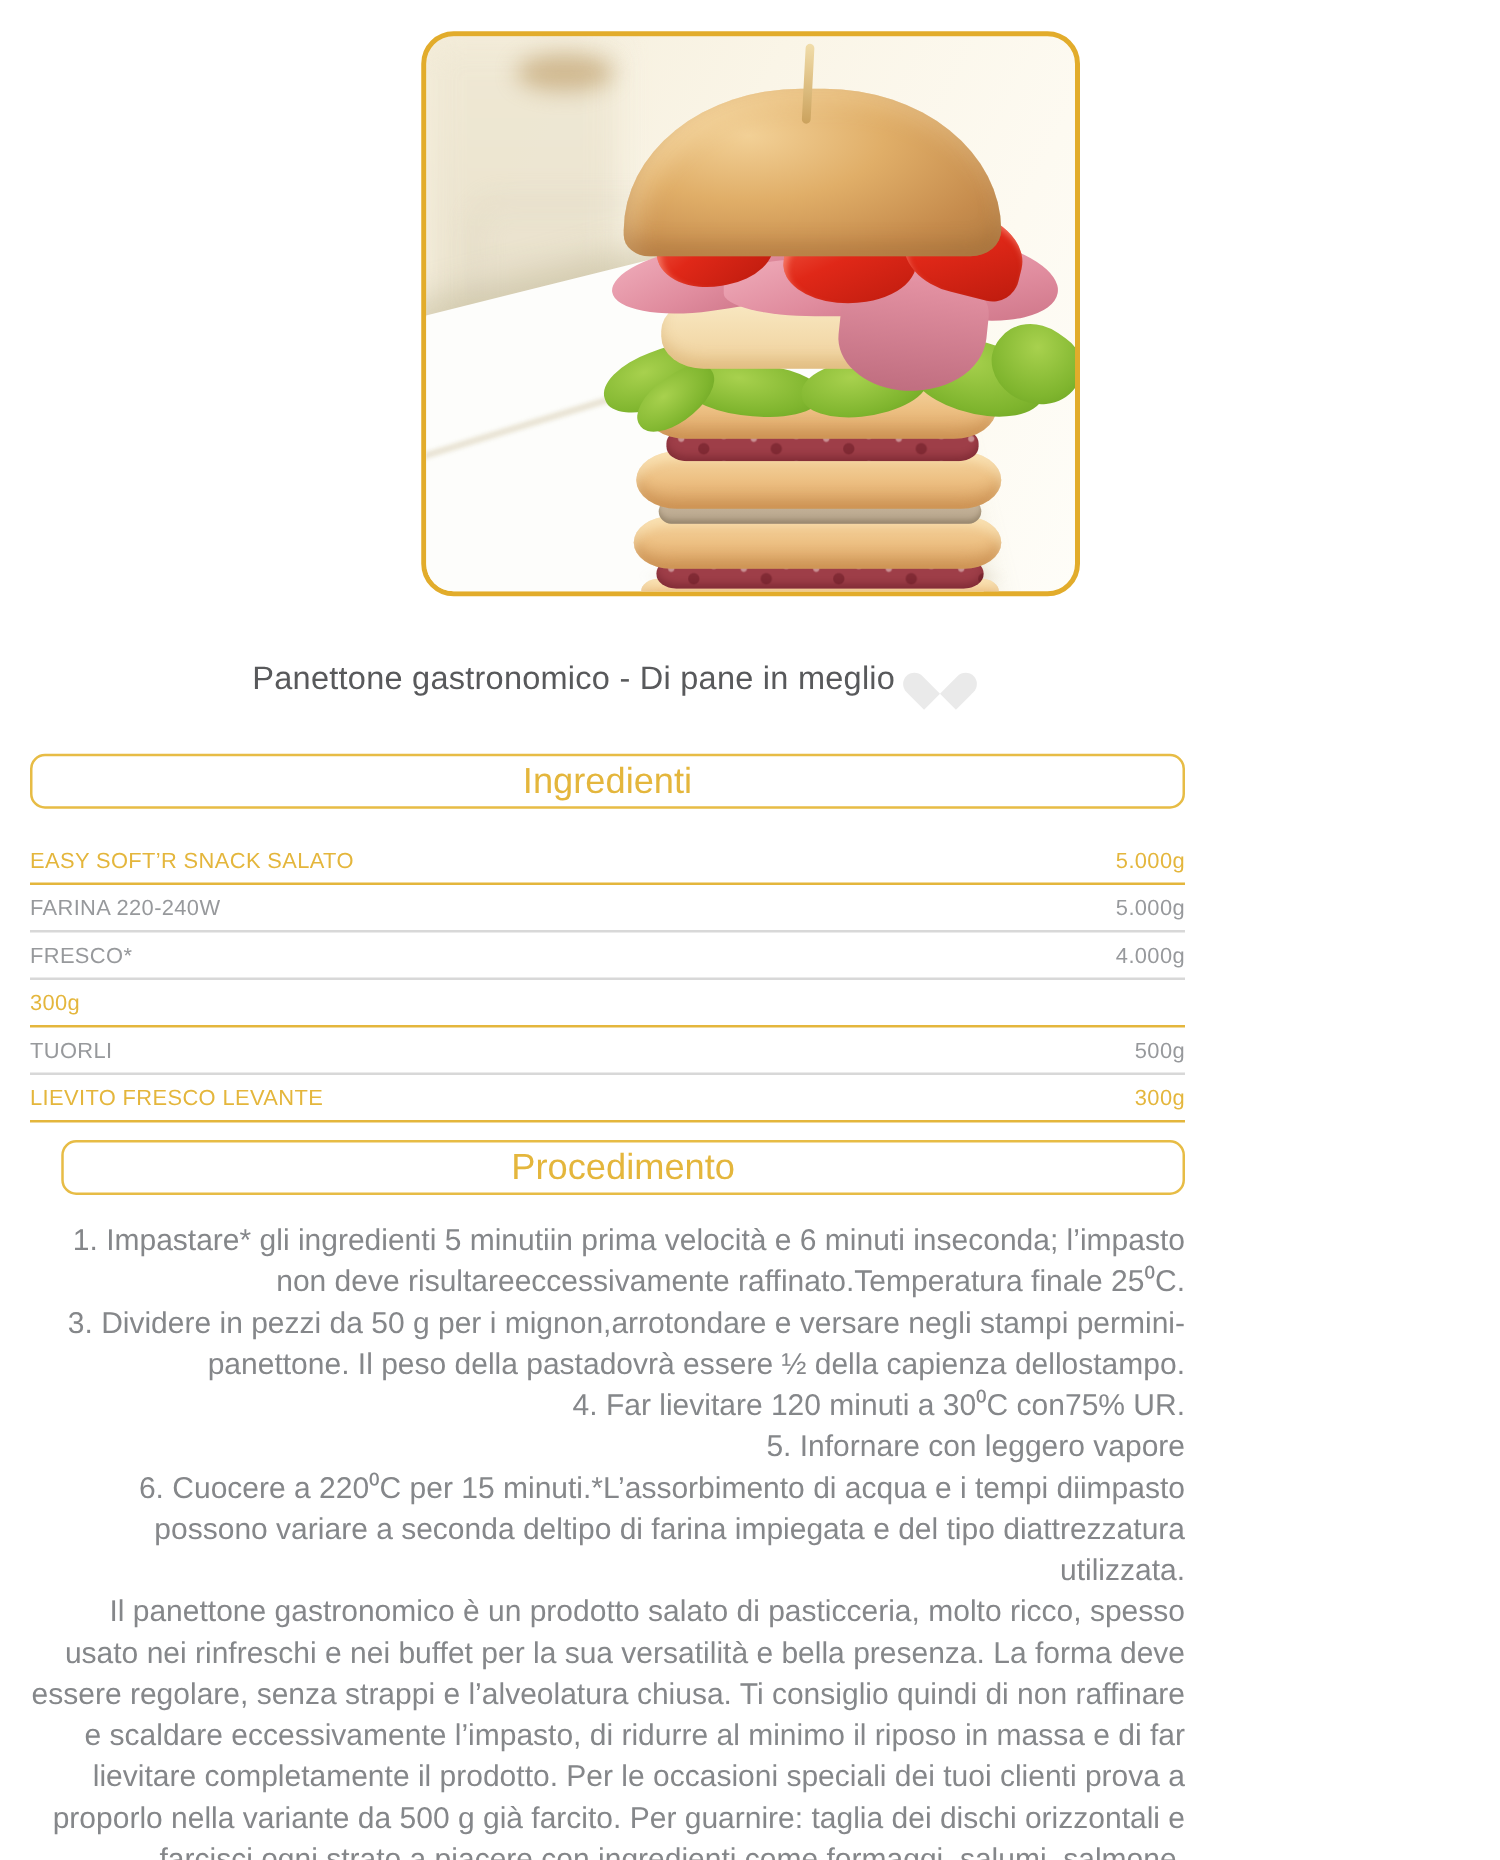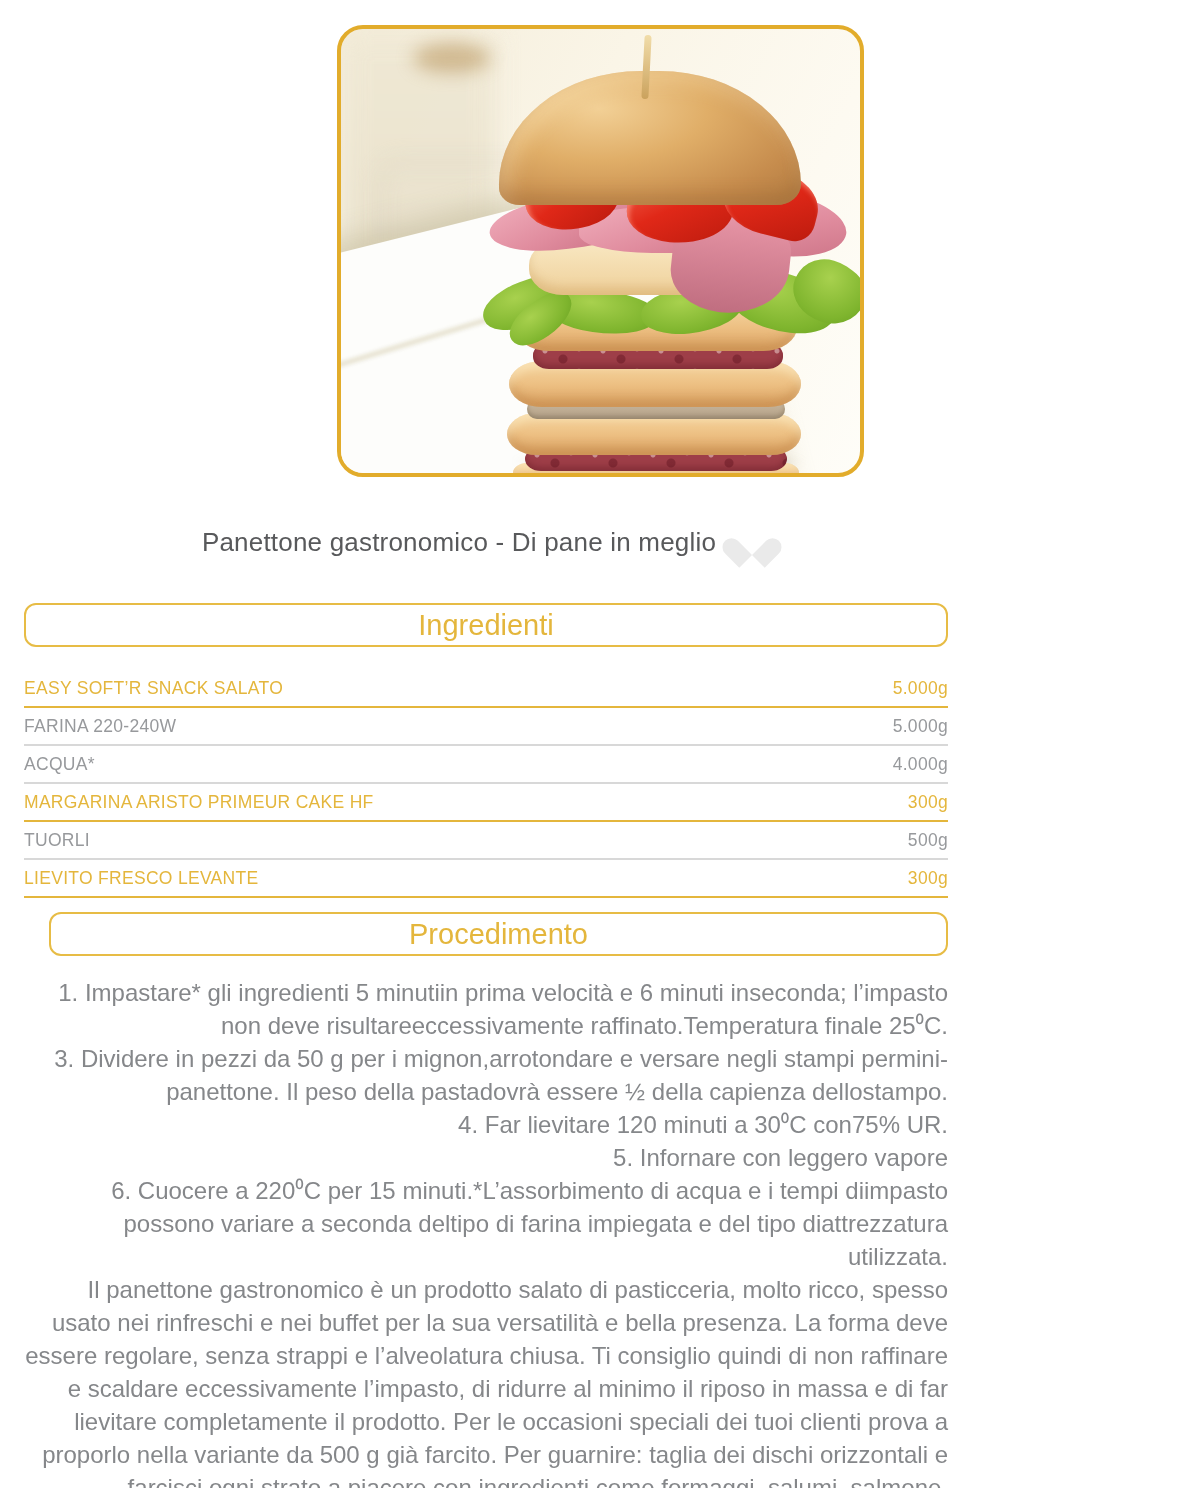--- a/index.html
+++ b/index.html
@@ -164,26 +164,25 @@
       <span class="ing-name">EASY SOFT’R SNACK SALATO</span>
       <span class="ing-qty">5.000g</span>
     </div>
 
     <div class="ing-row">
       <span class="ing-name">FARINA 220-240W</span>
       <span class="ing-qty">5.000g</span>
     </div>
 
     <div class="ing-row">
-      <span class="ing-name">ACQUA*</span>
+      <span class="ing-name">FRESCO*</span>
       <span class="ing-qty">4.000g</span>
     </div>
 
     <div class="ing-row gold">
-      <span class="ing-name">MARGARINA ARISTO PRIMEUR CAKE HF</span>
       <span class="ing-qty">300g</span>
     </div>
 
     <div class="ing-row">
       <span class="ing-name">TUORLI</span>
       <span class="ing-qty">500g</span>
     </div>
 
     <div class="ing-row gold">
       <span class="ing-name">LIEVITO FRESCO LEVANTE</span>

